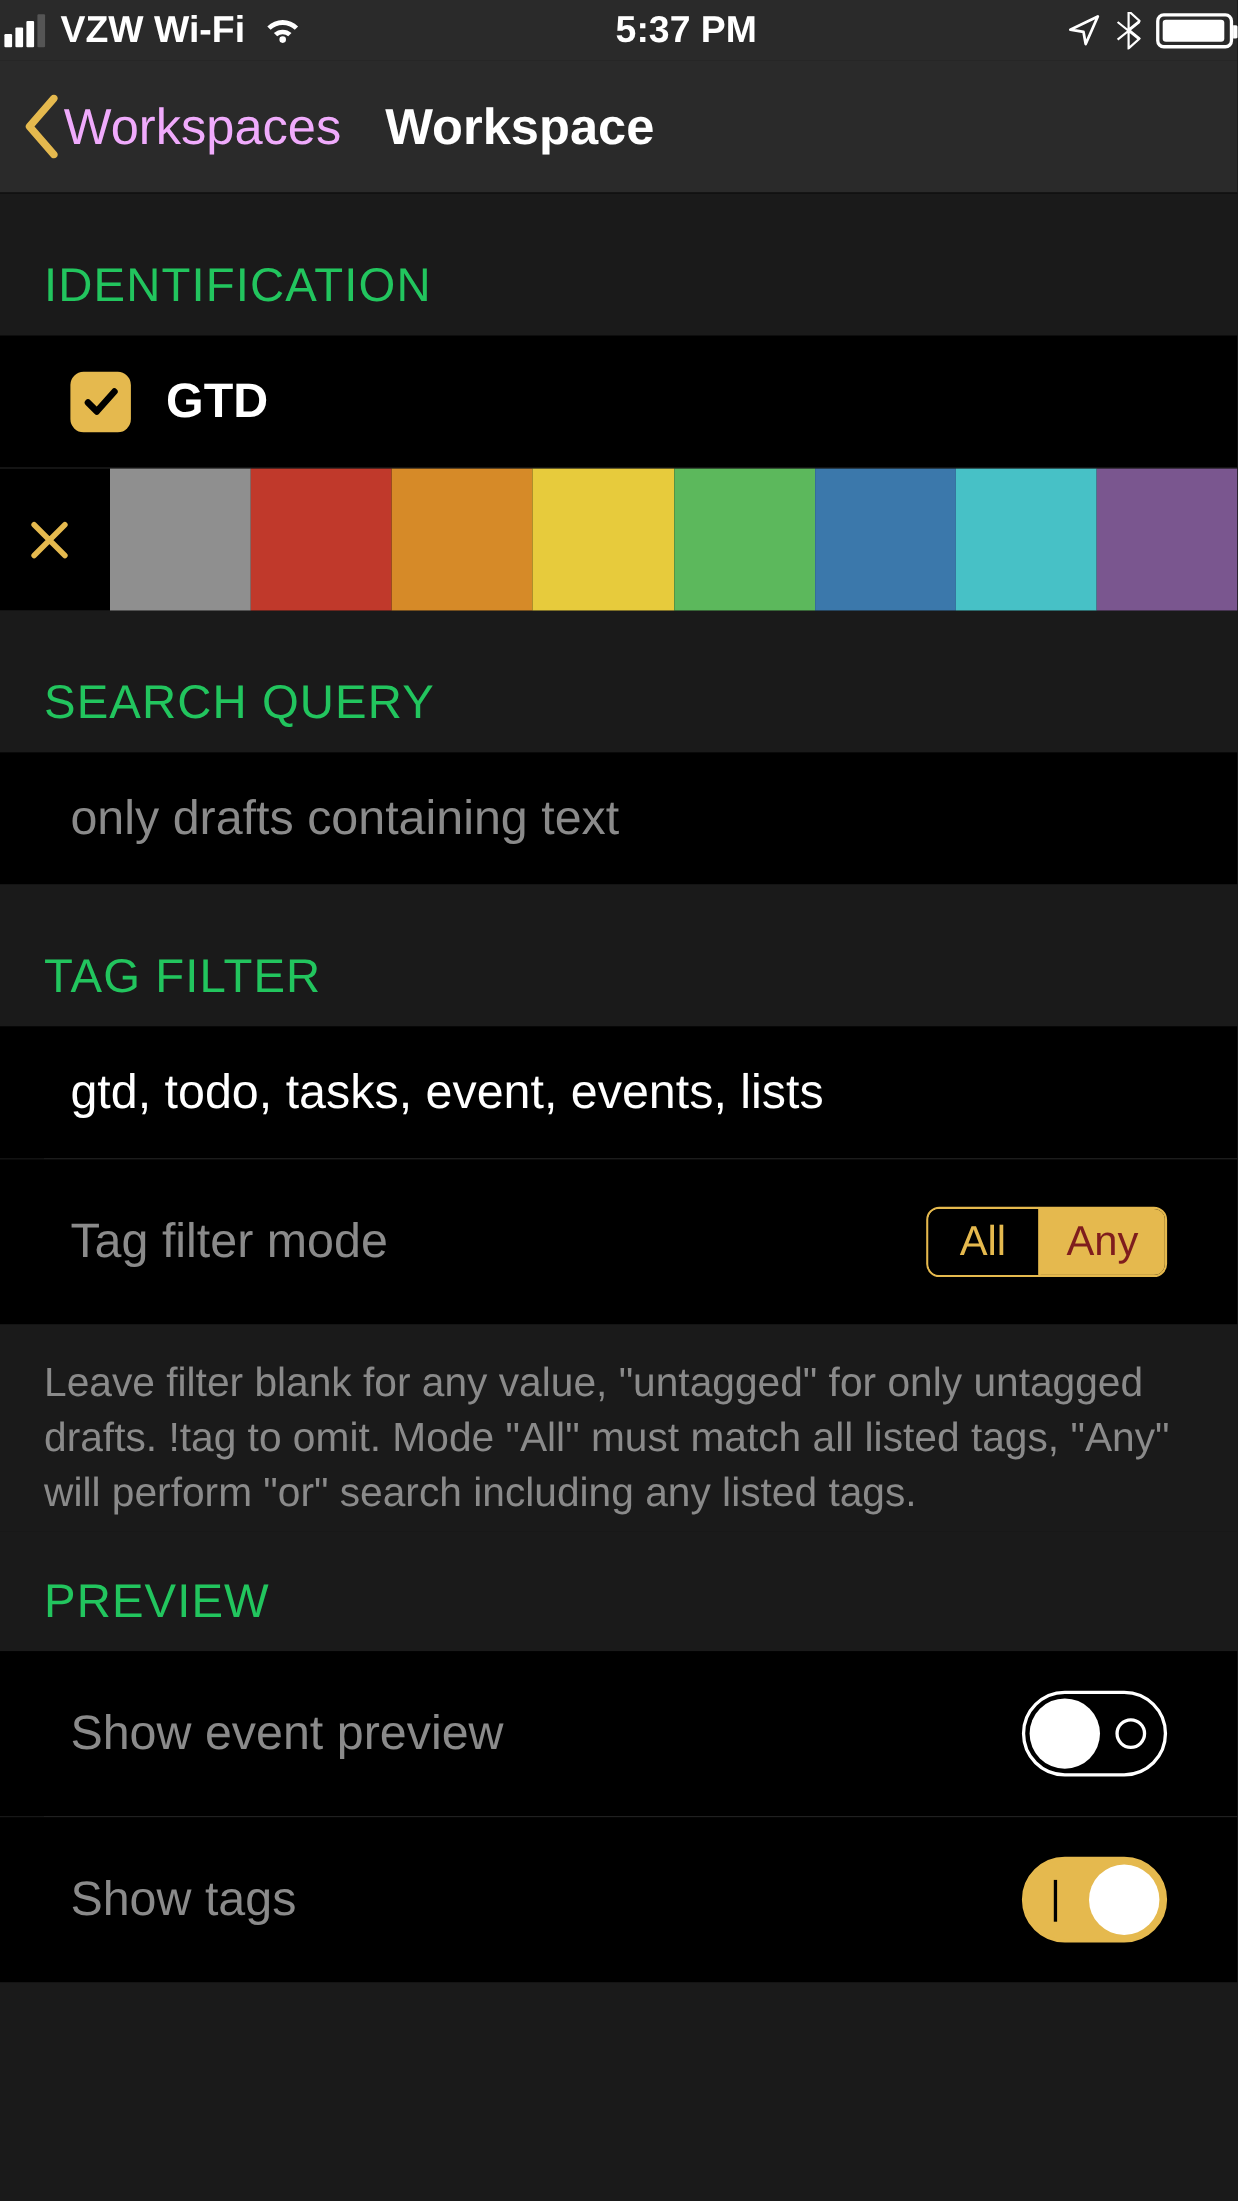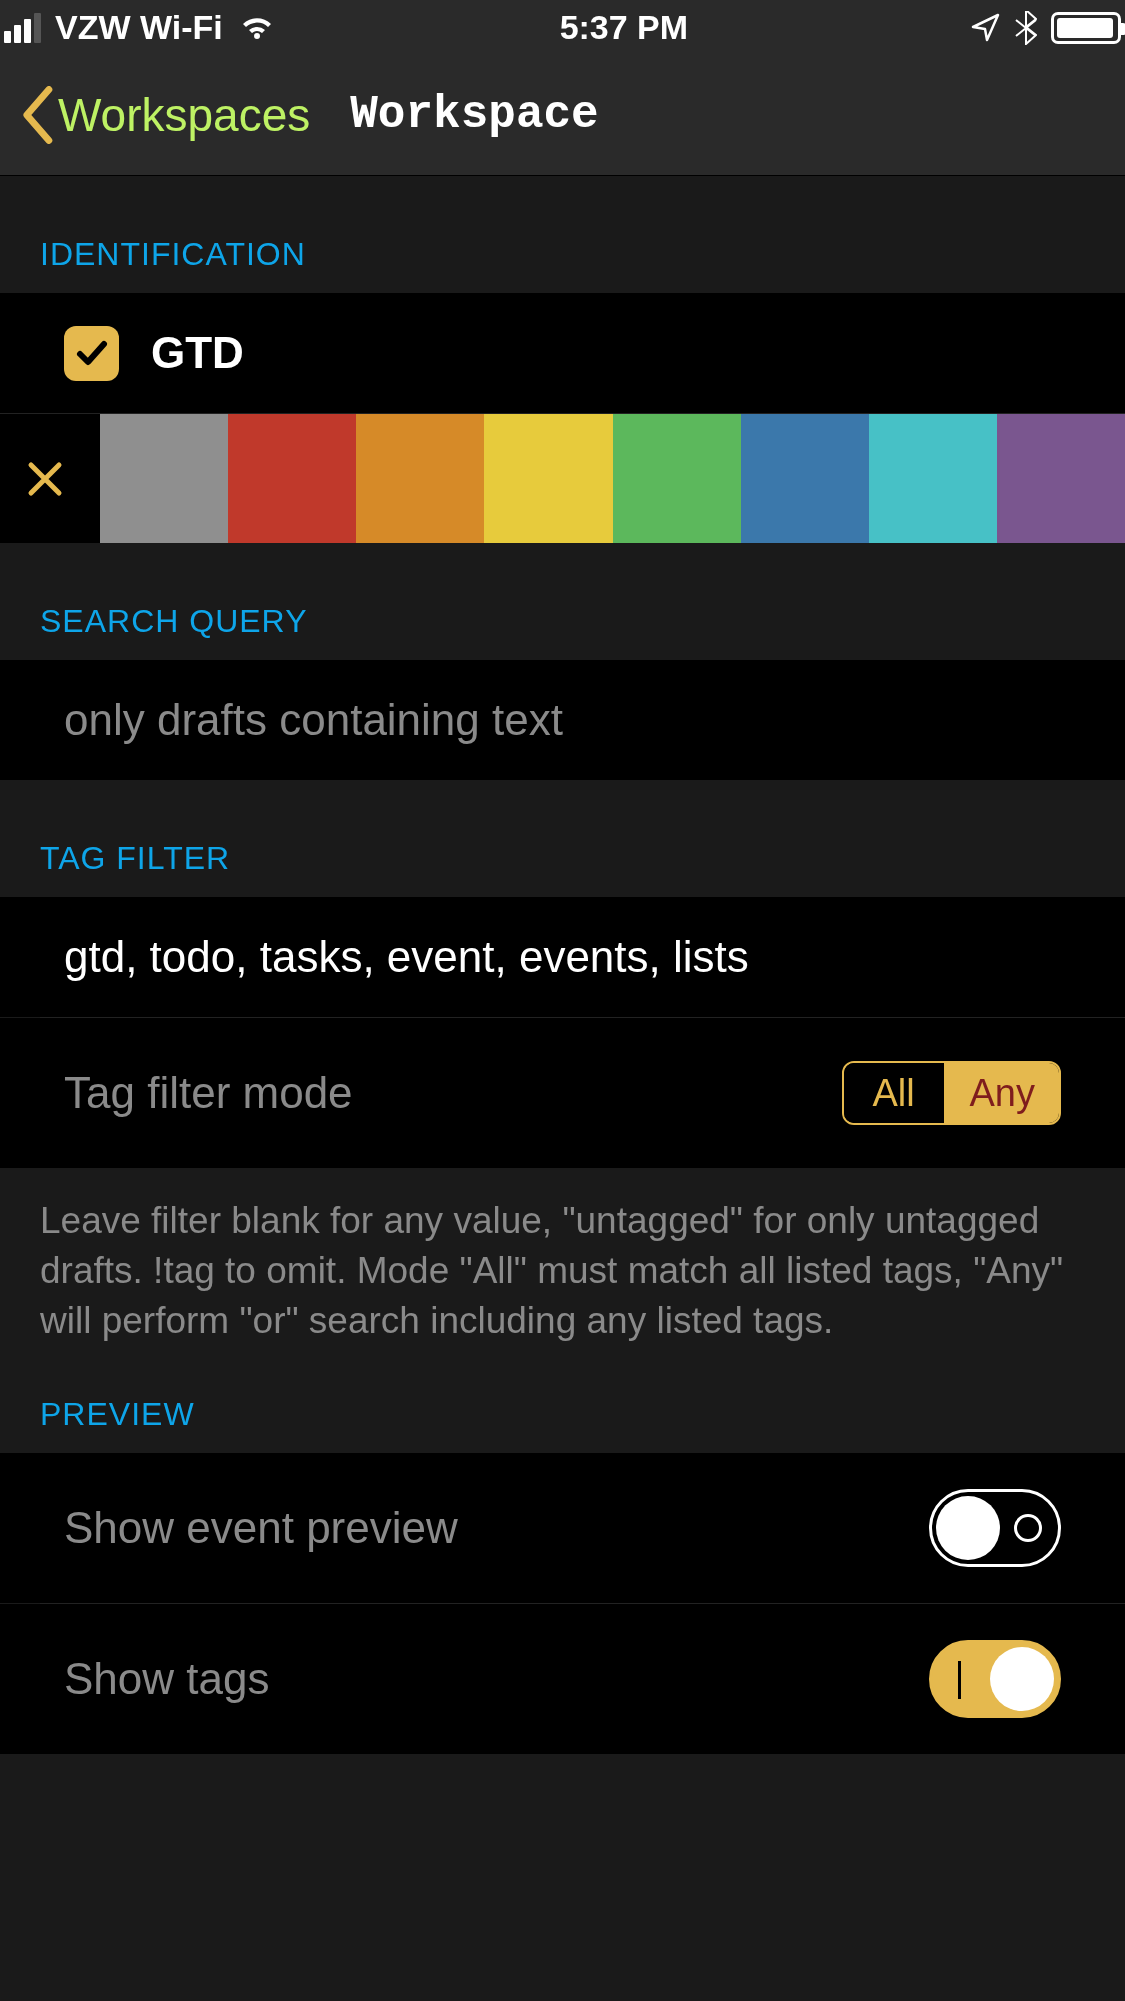--- a/index.html
+++ b/index.html
@@ -50,32 +50,32 @@
   .nav-bar {
     height: 121px;
     background: #2a2a2a;
     display: flex;
     align-items: center;
     padding: 0 20px;
     border-bottom: 1px solid #000;
   }
   .back {
     display: flex; align-items: center; gap: 4px;
-    color: #bef264; font-size: 46px; font-weight: 400;
+    color: #f0abfc; font-size: 46px; font-weight: 400;
   }
   .back svg { width: 34px; height: 58px; }
   .nav-title {
     flex: 1; text-align: left; padding-left: 40px;
-    font-size: 46px; font-weight: 600; color: #fff; font-family: Liberation Mono, monospace;
+    font-size: 46px; font-weight: 600; color: #fff;
   }
 
   
   .section-header {
-    font-size: 32px; font-weight: 400; letter-spacing: 1px;
-    color: #0ea5e9; text-transform: uppercase;
+    font-size: 43px; font-weight: 400; letter-spacing: 1px;
+    color: #22c55e; text-transform: uppercase;
     padding: 60px 40px 20px;
     background: #1a1a1a;
   }
   .section-header.tight { padding-top: 40px; }
 
   .cell {
     background: #000;
     min-height: 120px;
     display: flex;
     align-items: center;

